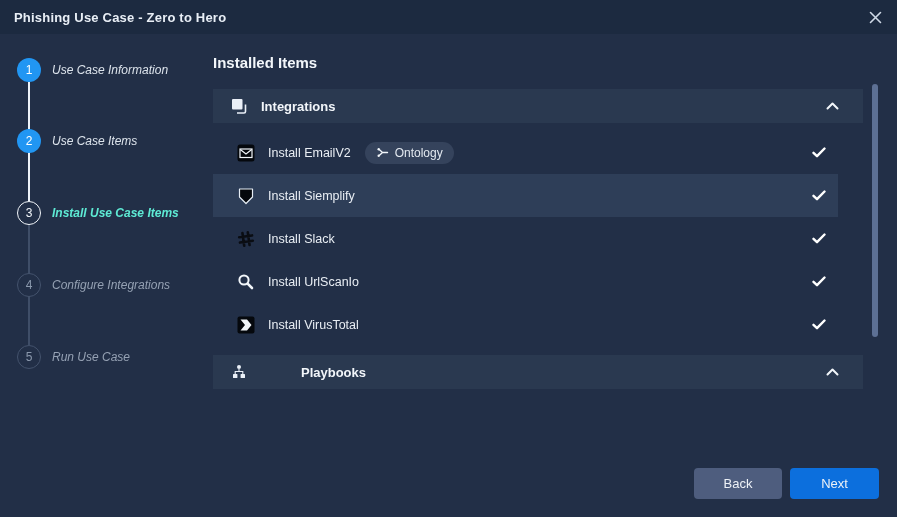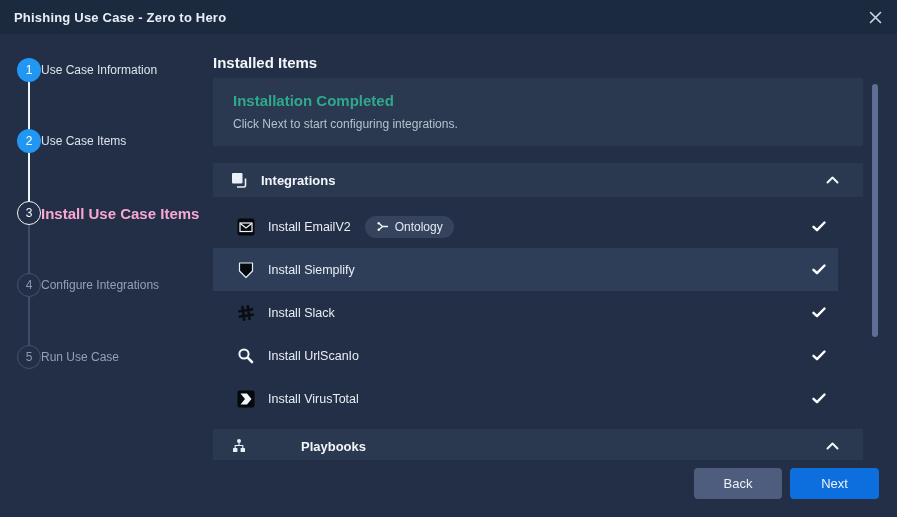--- a/index.html
+++ b/index.html
@@ -32,22 +32,22 @@
     position:absolute; left:17px; display:flex; align-items:center; cursor:pointer;
   }
   .step-circle {
     width:24px; height:24px; border-radius:50%;
     display:flex; align-items:center; justify-content:center;
     font-size:12px; flex:0 0 24px;
   }
   .step.completed .step-circle { background:#2196f3; color:#fff; }
   .step.active .step-circle    { background:#222f47; border:1.5px solid #f2f6fa; color:#f2f6fa; }
   .step.pending .step-circle   { background:#222f47; border:1.5px solid #44536d; color:#8b99ad; }
-  .step-label { font-size:12px; color:#dde4ec; white-space:nowrap; }
-  .step.active .step-label  { font-weight:700; color:#f9a8d4; font-size:15px; }
+  .step-label { margin-left:11px; font-size:12px; color:#dde4ec; white-space:nowrap;font-style:italic; }
+  .step.active .step-label  { font-weight:700; color:#5eead4; font-size:12px; }
   .step.pending .step-label { color:#95a1b3; }
 
   
   .main { position:absolute; left:213px; top:34px; width:650px; height:483px; }
   .content-area { position:absolute; top:0; left:0; width:650px; height:426px; overflow:hidden; }
 
   .main-heading { margin-top:20px; font-size:15px; font-weight:700; color:#f2f6fa; line-height:18px; }
 
   .banner {
     margin-top:6px; height:68px; background:#2a3950;
@@ -136,24 +136,20 @@
     <div class="step-circle">5</div>
     <div class="step-label">Run Use Case</div>
   </div>
 </div>
 
 <div class="main">
   <div class="content-area">
 
     <div class="main-heading">Installed Items</div>
 
-    <div class="banner">
-      <div class="banner-title">Installation Completed</div>
-      <div class="banner-subtitle">Click Next to start configuring integrations.</div>
-    </div>
 
     <div class="section-header">
       <span class="sec-icon">
         <svg width="17" height="17" viewBox="0 0 17 17">
           <rect x="1" y="1" width="10.5" height="10.5" rx="1" fill="#eaf0f7"></rect>
           <path d="M14.5 6.5 v7 a1.5 1.5 0 0 1 -1.5 1.5 h-7" fill="none" stroke="#eaf0f7" stroke-width="1.6"></path>
         </svg>
       </span>
       <span class="sec-label">Integrations</span>
       <span class="chevron">

